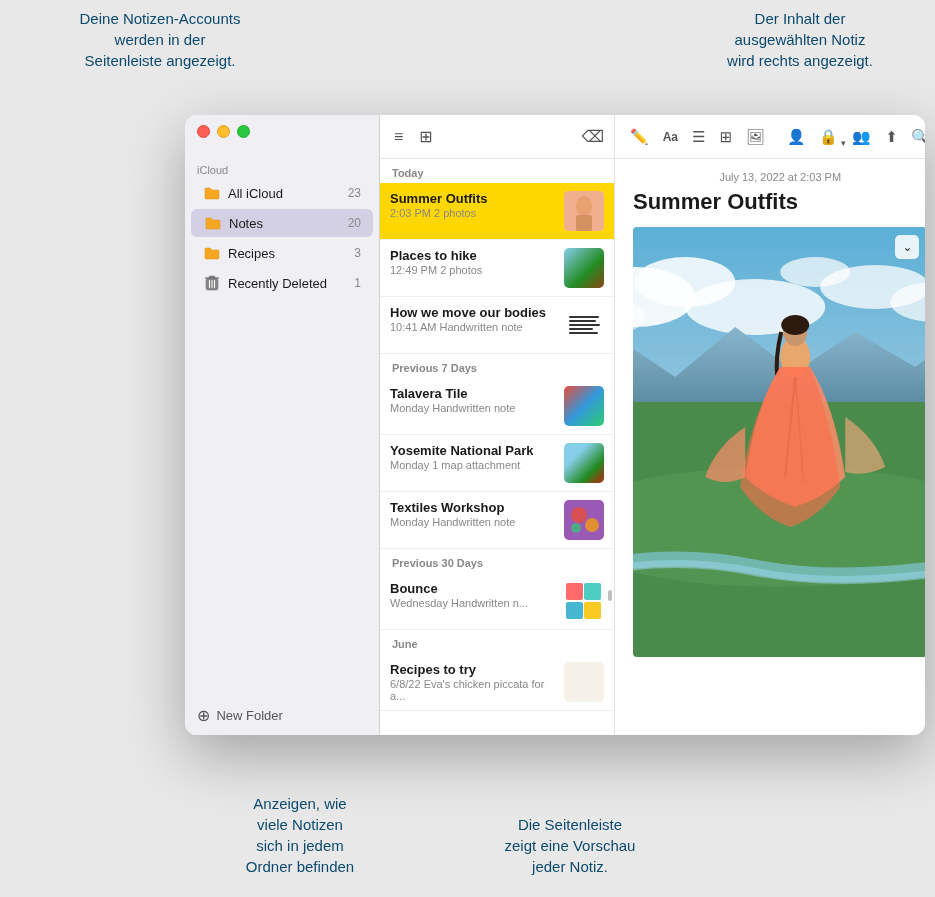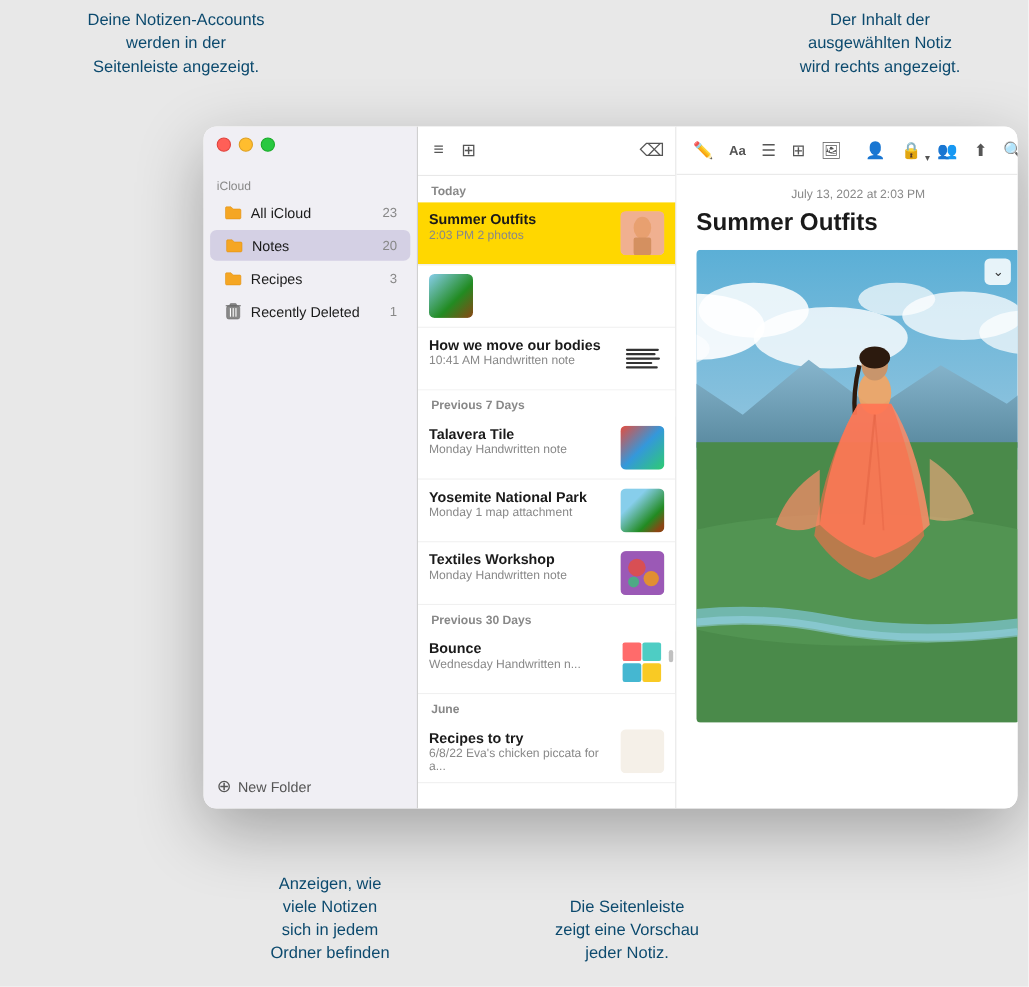--- a/index.html
+++ b/index.html
@@ -441,20 +441,24 @@
             <svg width="40" height="40" viewBox="0 0 40 40">
               <rect width="40" height="40" fill="#f0b090"></rect>
               <ellipse cx="20" cy="15" rx="8" ry="10" fill="#e8a070"></ellipse>
               <rect x="12" y="24" width="16" height="16" rx="2" fill="#d49060"></rect>
             </svg>
           </div>
         </div>
       </div>
 
       <div class="note-item">
+        <div class="note-item-content">
+          <div class="note-item-title">Places to hike</div>
+          <div class="note-item-meta">12:49 PM  2 photos</div>
+        </div>
         <div class="note-item-thumb">
           <div class="thumb-hike"></div>
         </div>
       </div>
 
       <div class="note-item">
         <div class="note-item-content">
           <div class="note-item-title">How we move our bodies</div>
           <div class="note-item-meta">10:41 AM  Handwritten note</div>
         </div>

